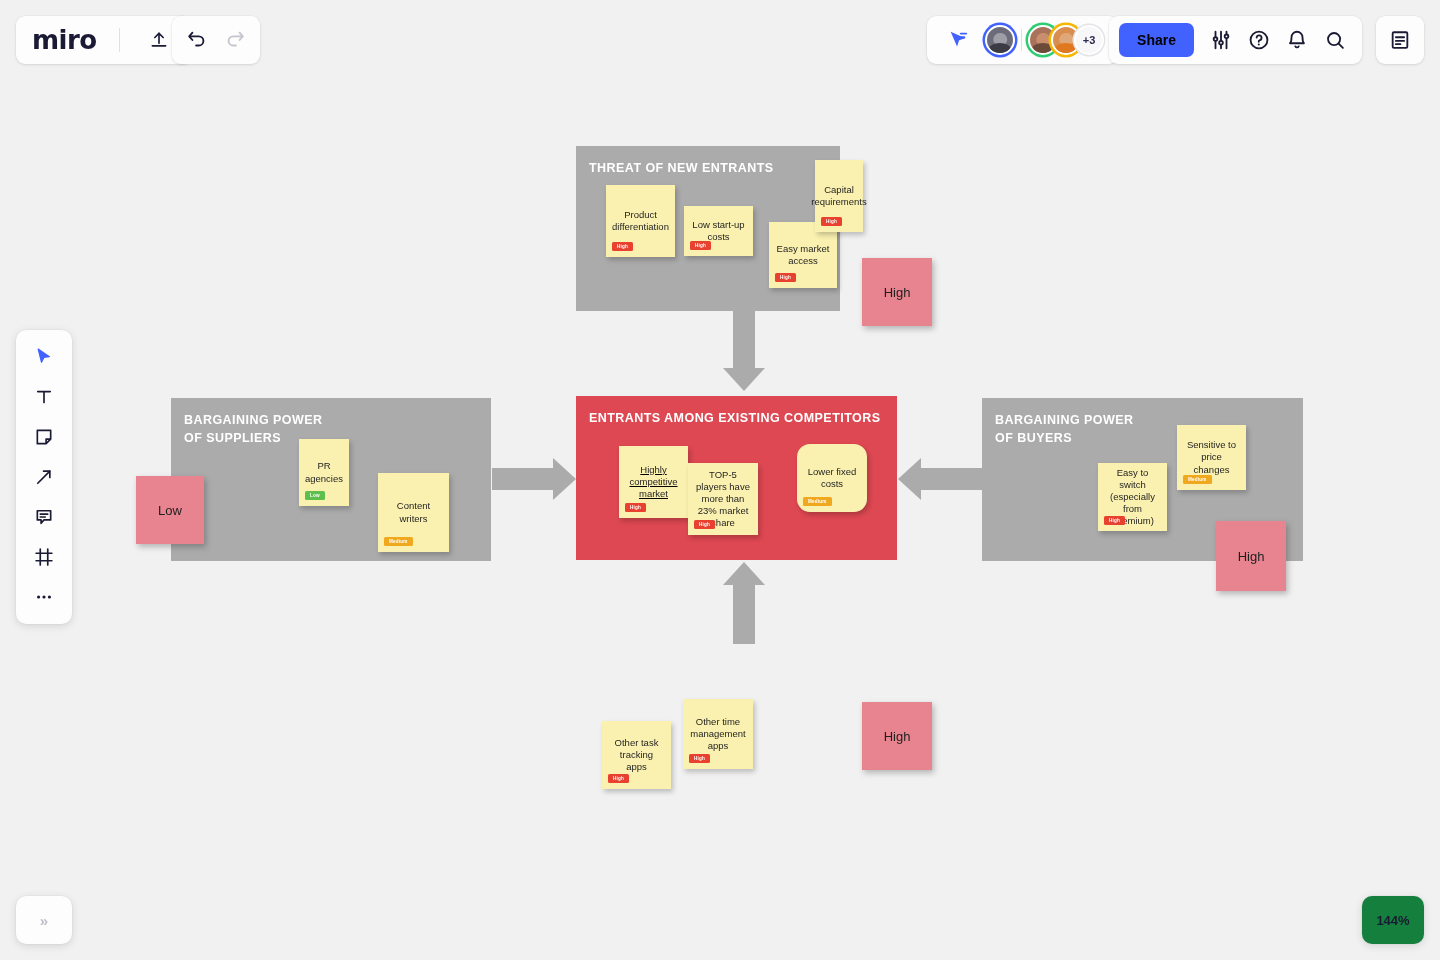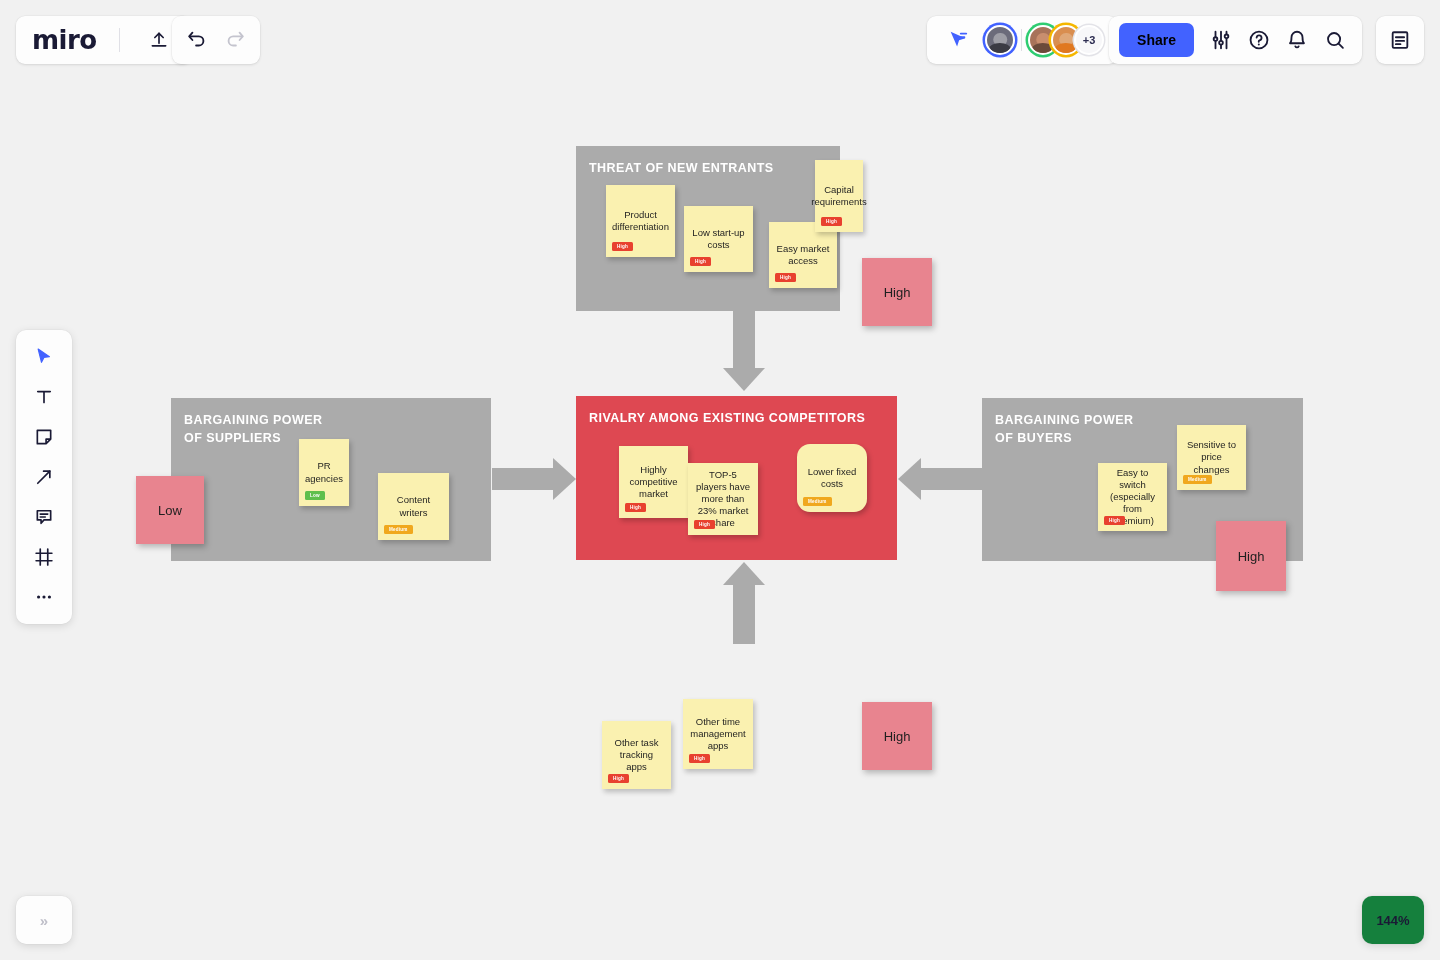--- a/index.html
+++ b/index.html
@@ -167,21 +167,21 @@
     </div>
 
     <div class="force-box" style="left:576px; top:146px; width:264px; height:165px; background:#ABABAB;">
       <div class="force-title">THREAT OF NEW ENTRANTS</div>
     </div>
     <div class="note" style="left:606px; top:185px; width:69px; height:72px;">
       <div class="note-text">Product
 differentiation</div>
       <div class="tag tag-high">High</div>
     </div>
-    <div class="note" style="left:684px; top:206px; width:69px; height:66px;">
+    <div class="note" style="left:684px; top:206px; width:69px; height:50px;">
       <div class="note-text">Low start-up
 costs</div>
       <div class="tag tag-high">High</div>
     </div>
     <div class="note" style="left:769px; top:222px; width:68px; height:66px;">
       <div class="note-text">Easy market
 access</div>
       <div class="tag tag-high">High</div>
     </div>
     <div class="note" style="left:815px; top:160px; width:48px; height:72px;">
@@ -194,33 +194,33 @@
     </div>
 
     <div class="force-box" style="left:171px; top:398px; width:320px; height:163px; background:#ABABAB;">
       <div class="force-title">BARGAINING POWER
 OF SUPPLIERS</div>
     </div>
     <div class="note" style="left:299px; top:439px; width:50px; height:67px;">
       <div class="note-text">PR agencies</div>
       <div class="tag tag-low">Low</div>
     </div>
-    <div class="note" style="left:378px; top:473px; width:71px; height:67px;align-items:center;">
+    <div class="note" style="left:378px; top:473px; width:71px; height:79px;align-items:center;">
       <div class="note-text">Content
 writers</div>
       <div class="tag tag-medium">Medium</div>
     </div>
     <div class="verdict" style="left:136px; top:476px; width:68px; height:68px;">
       <span>Low</span>
     </div>
 
     <div class="force-box" style="left:576px; top:396px; width:321px; height:164px; background:#DE4852;">
-      <div class="force-title">RIVALRY AMONG EXISTING COMPETITORS</div>
-    </div>
-    <div class="note" style="left:619px; top:446px; width:69px; height:72px;">
+      <div class="force-title">ENTRANTS AMONG EXISTING COMPETITORS</div>
+    </div>
+    <div class="note" style="left:619px; top:446px; width:69px; height:72px;text-decoration:underline;">
       <div class="note-text">Highly
 competitive
 market</div>
       <div class="tag tag-high">High</div>
     </div>
     <div class="note" style="left:688px; top:463px; width:70px; height:72px;">
       <div class="note-text">TOP-5
 players have
 more than
 23% market

